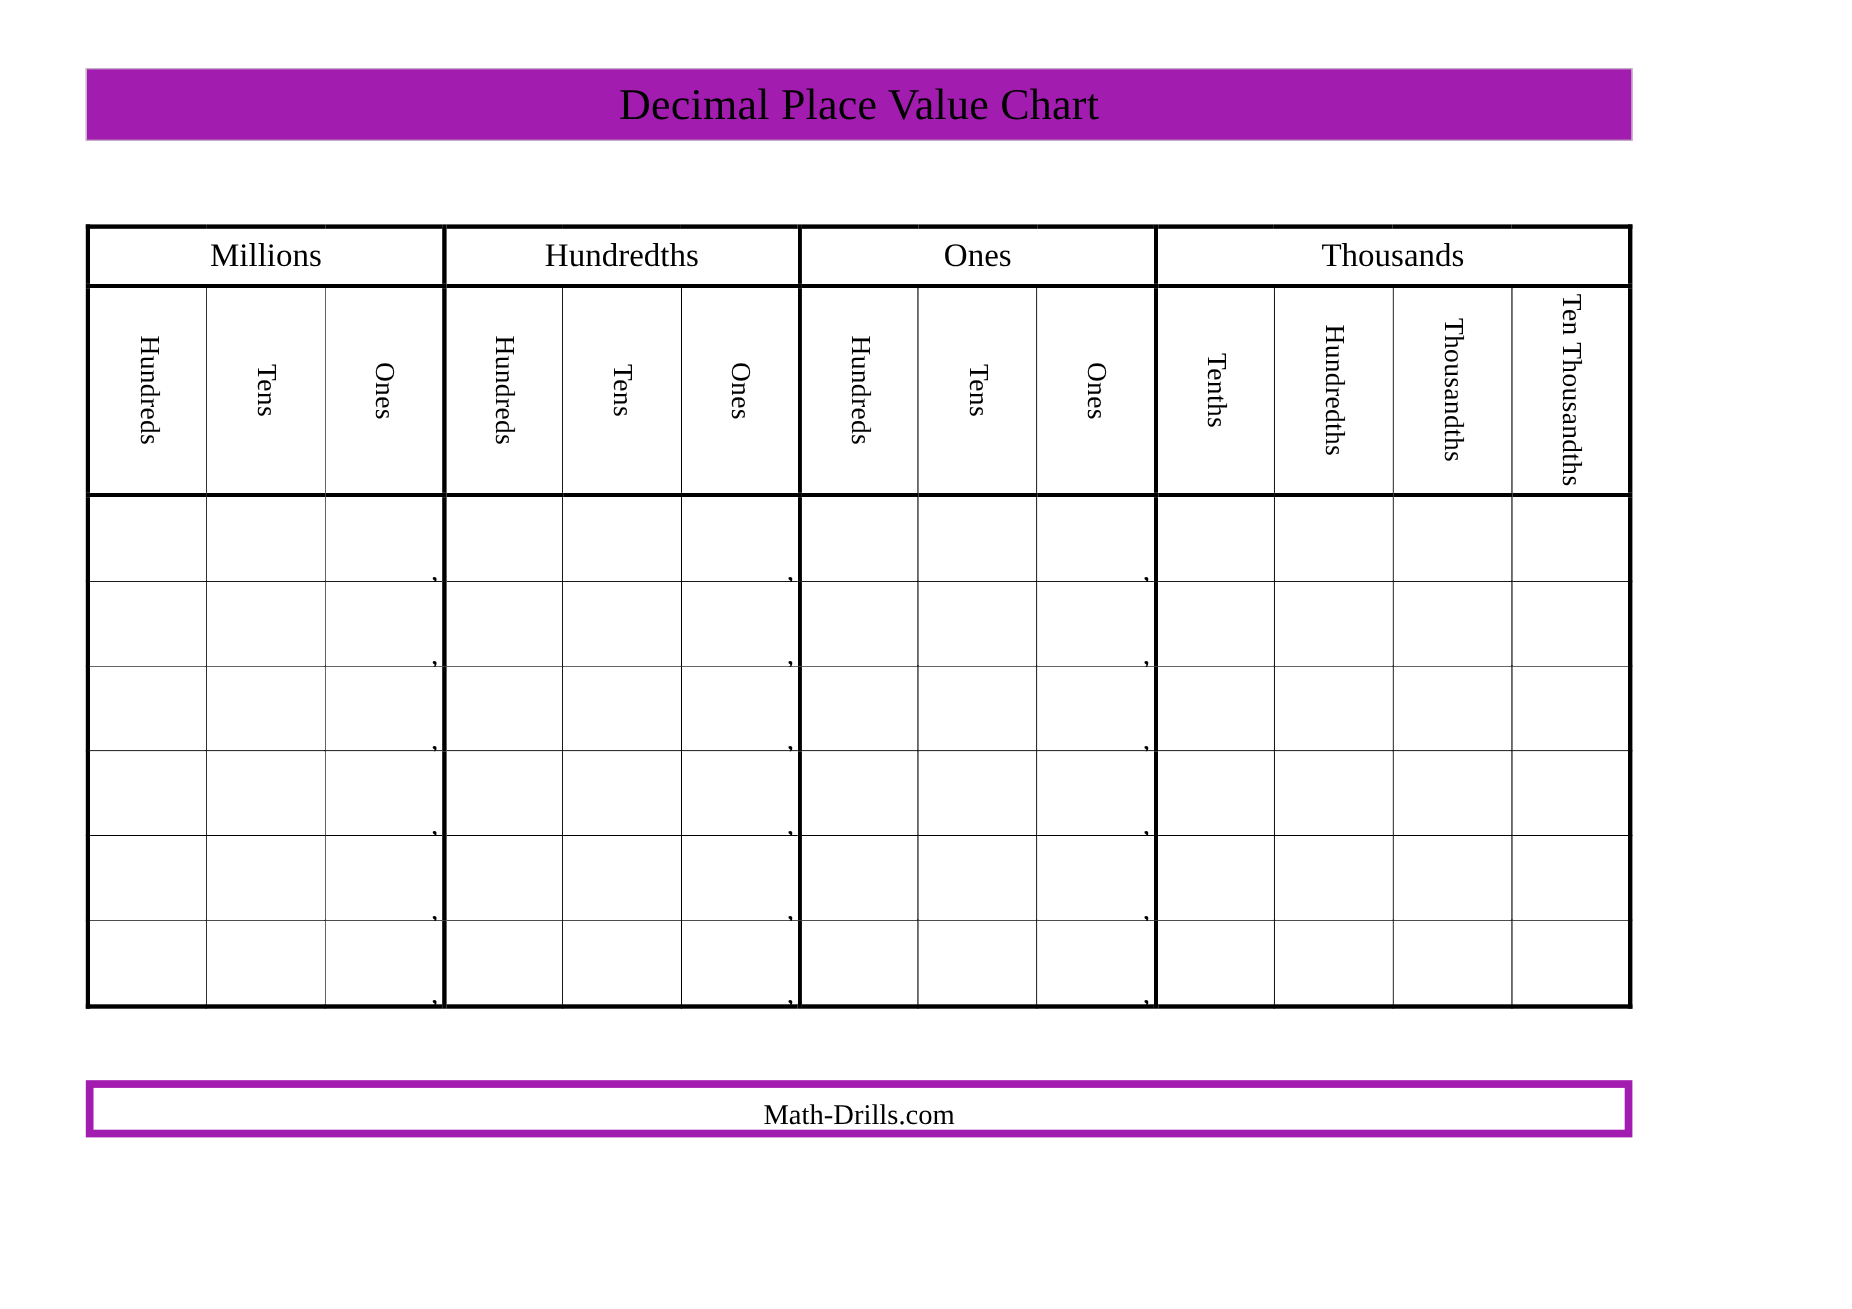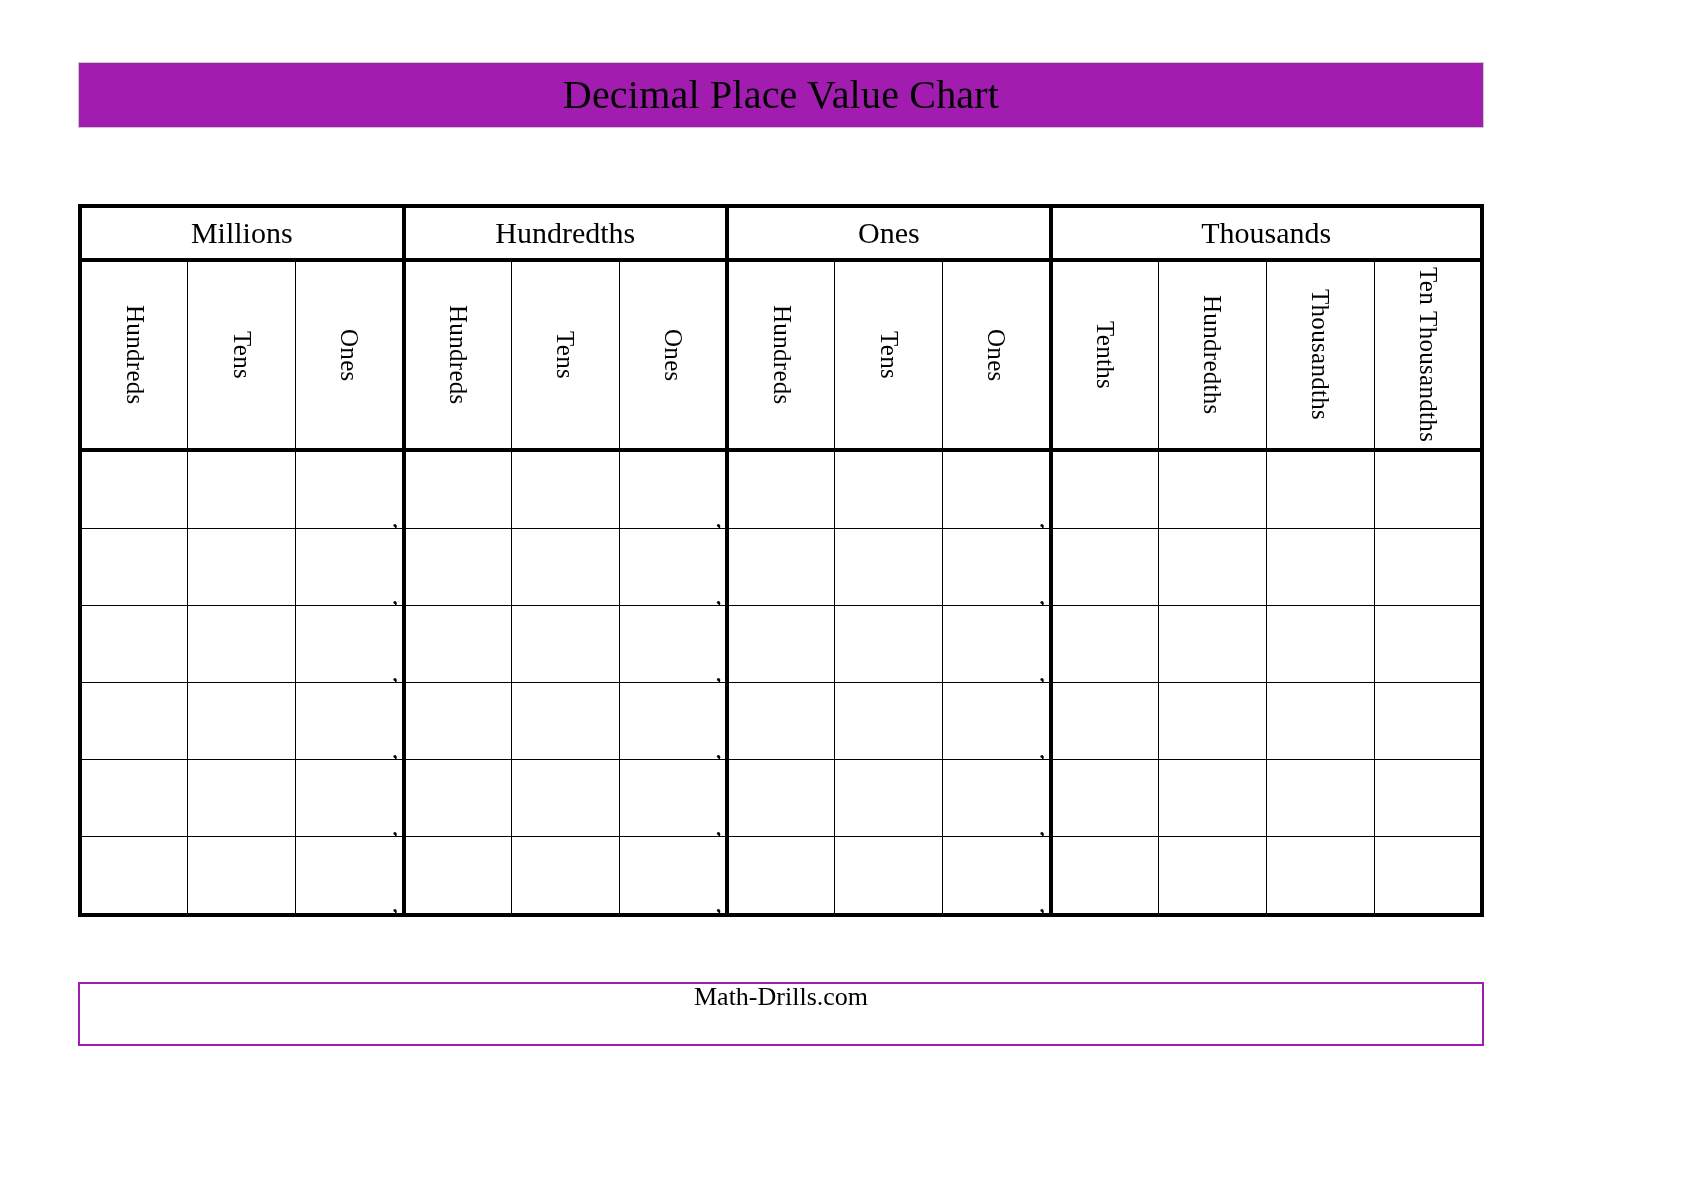--- a/index.html
+++ b/index.html
@@ -43,25 +43,25 @@
     letter-spacing: 0.2px;
     white-space: nowrap;
   }
 
   
   .footer-banner {
     position: absolute;
     left: 78px;
     top: 982px;
     width: 1406px;
-    height: 64px;
-    border: 2px solid #a21caf;
+    height: 52px;
+    border: 7px solid #a21caf;
     box-sizing: border-box;
     display: flex;
-    align-items: flex-start;
+    align-items: flex-end;
     justify-content: center;
     background: #ffffff;
   }
   .footer-text {
     font-size: 26px;
     line-height: 1;
     white-space: nowrap;
   }
 
   

